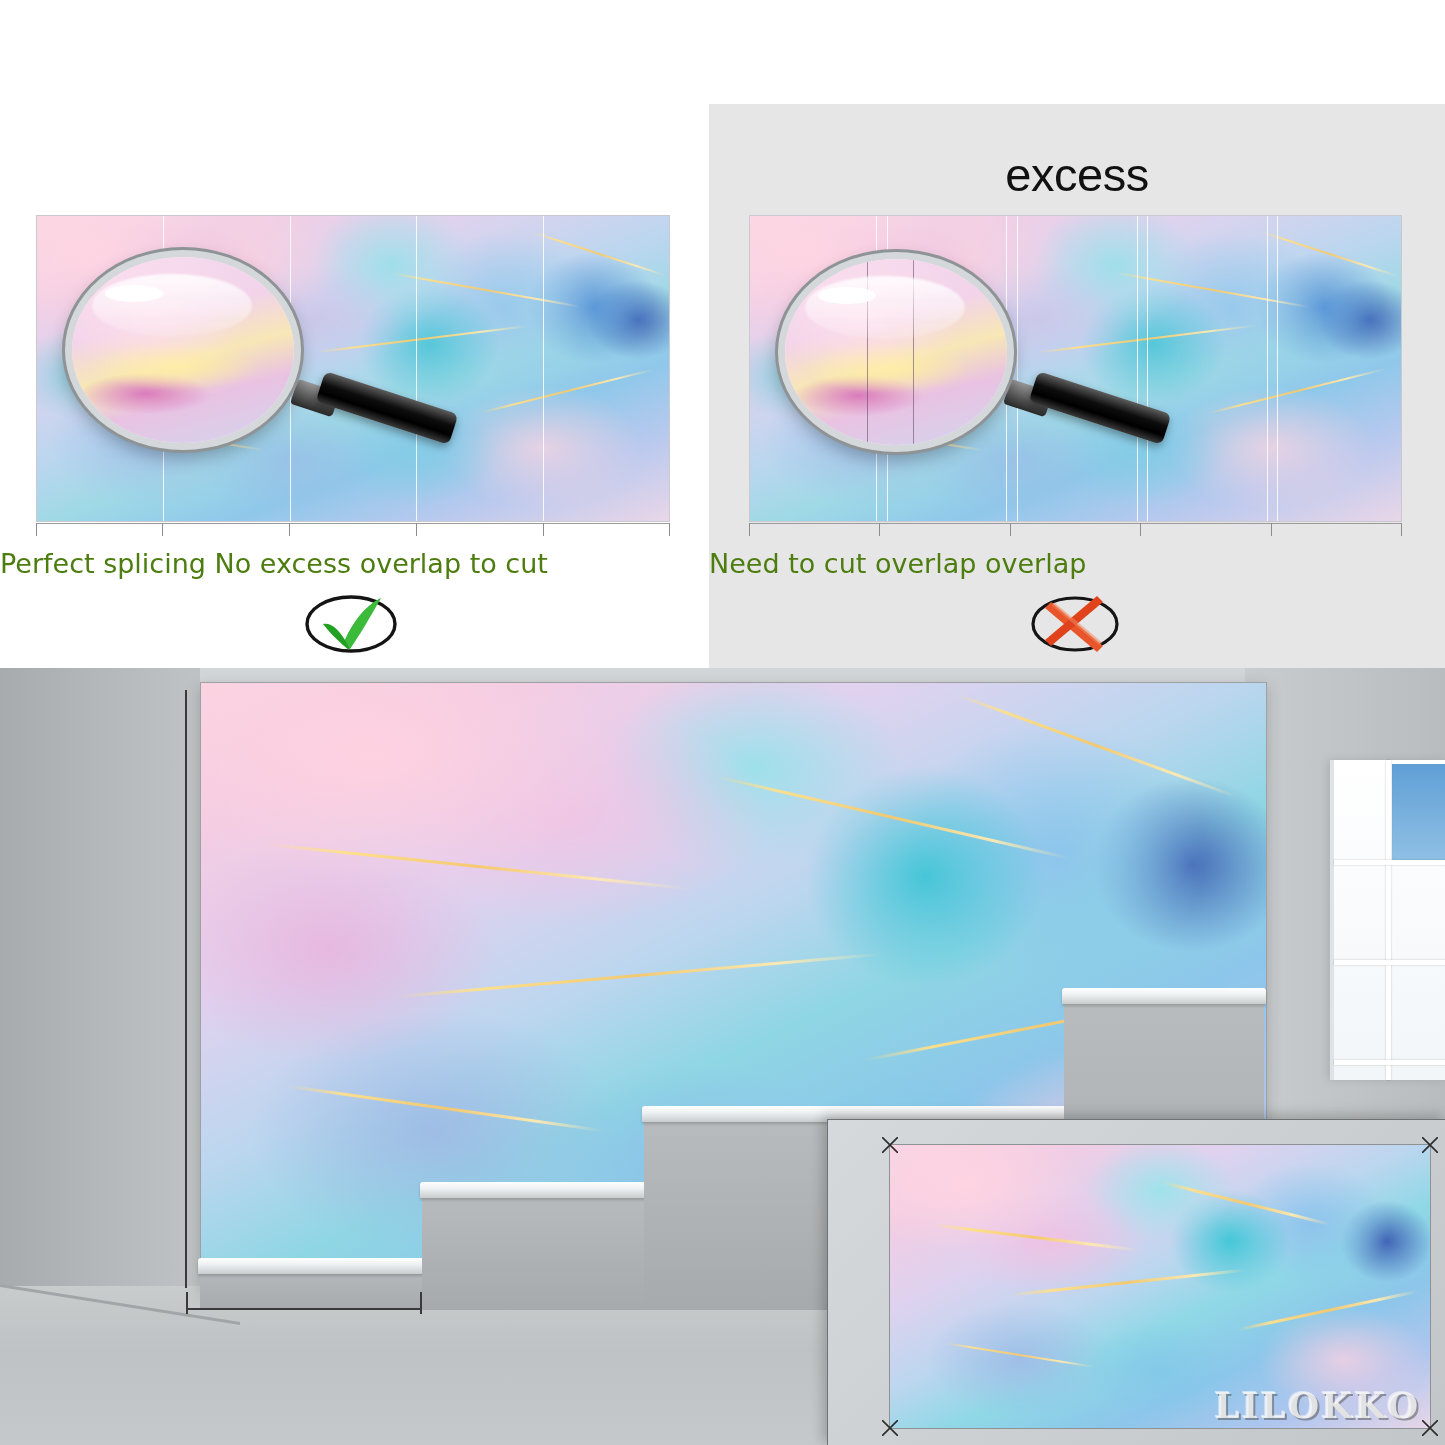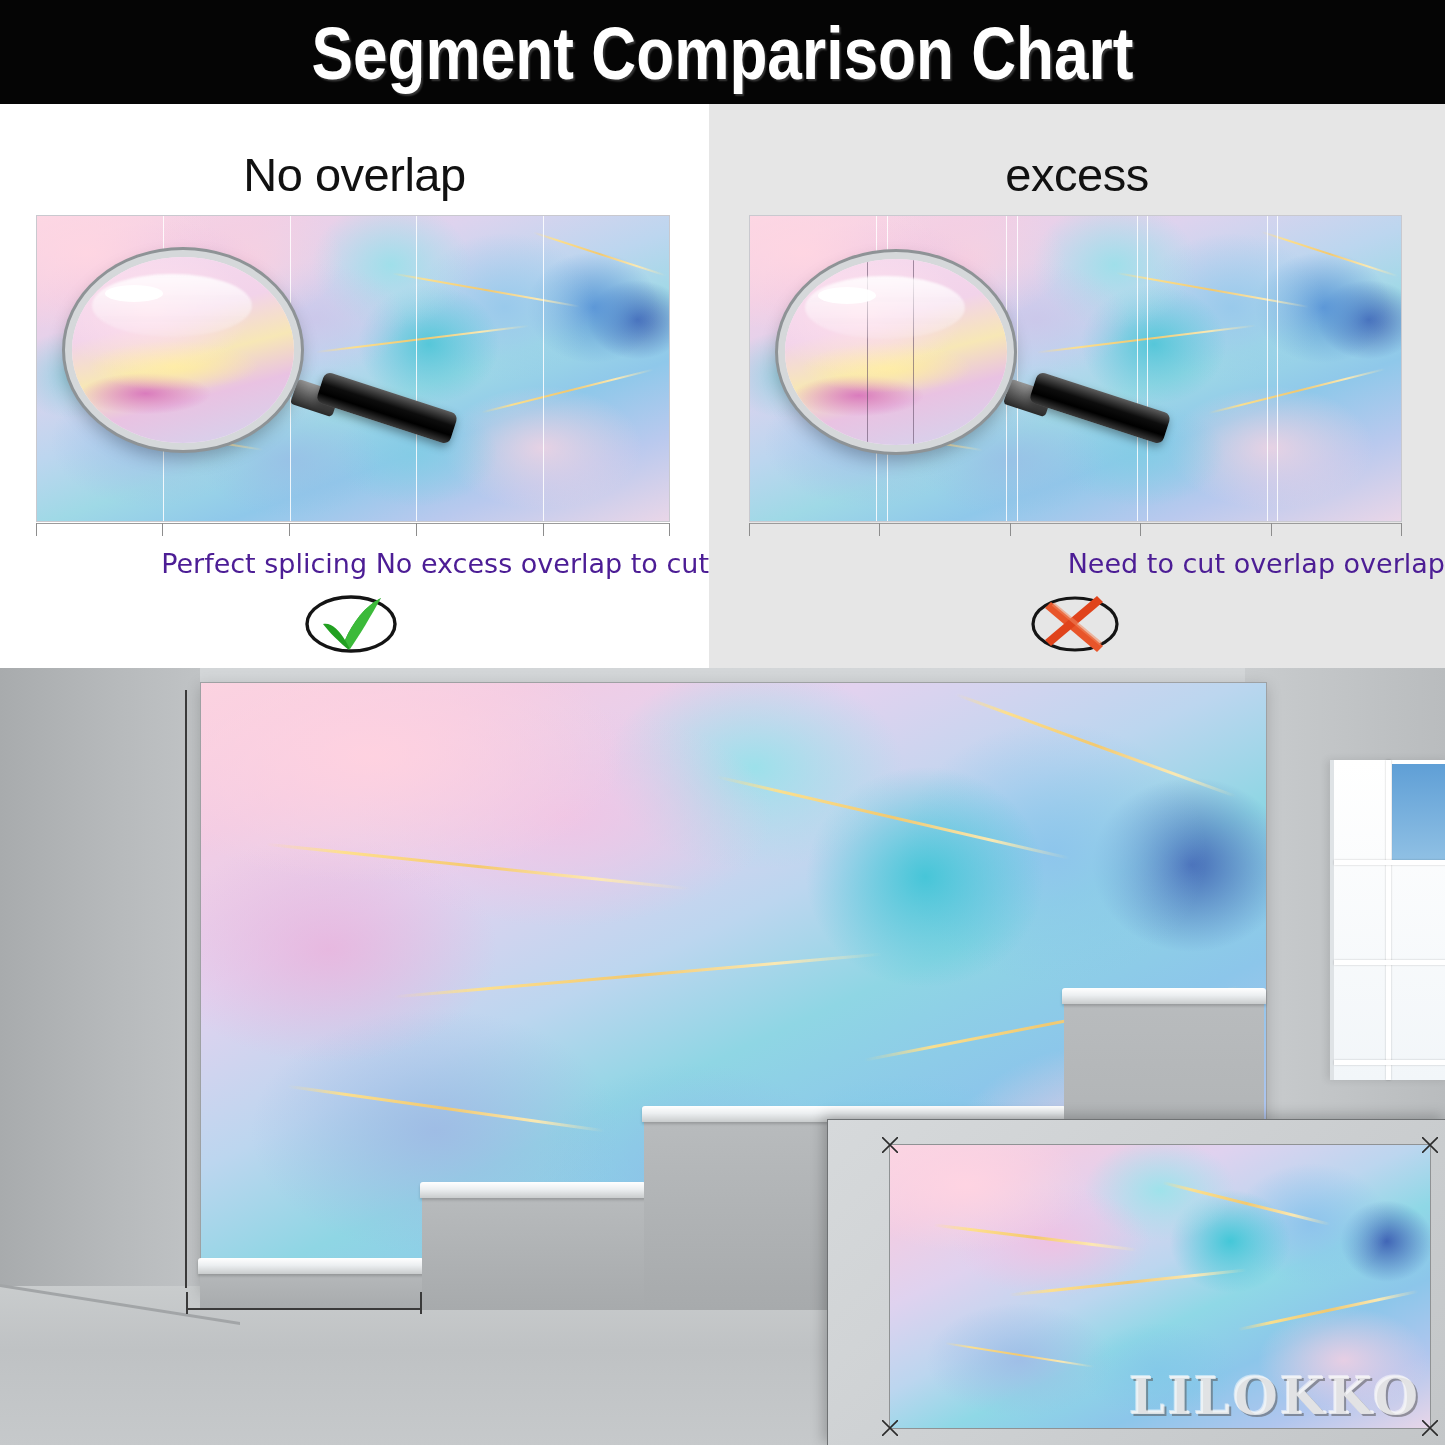--- a/index.html
+++ b/index.html
@@ -77,21 +77,21 @@
   .loupe-shine{position:absolute;left:9%;top:9%;width:72%;height:34%;border-radius:50%;
     background:linear-gradient(180deg,rgba(255,255,255,.85),rgba(255,255,255,.12));
     filter:blur(1px);}
   .loupe-shine2{position:absolute;left:15%;top:15%;width:26%;height:9%;border-radius:50%;
     background:rgba(255,255,255,.95);filter:blur(.6px);}
   .loupe-handle{position:absolute;background:linear-gradient(180deg,#5d5d5d,#0d0d0d 40%,#000 70%,#3a3a3a);
     border-radius:7px;box-shadow:0 4px 8px rgba(0,0,0,.35);}
   .loupe-neck{position:absolute;background:linear-gradient(180deg,#9a9a9a,#2a2a2a);border-radius:4px;}
 
   
-  .caption{position:absolute;width:100%;text-align:right;font-size:27px;color:#4c1d95;
+  .caption{position:absolute;width:100%;text-align:left;font-size:27px;color:#4d7c0f;
     font-family:"DejaVu Sans","Liberation Sans",sans-serif;}
   .mark{position:absolute;left:50%;transform:translateX(-50%);width:120px;height:64px;}
 
   
   .room{position:absolute;left:0;top:668px;width:1445px;height:777px;overflow:hidden;
     background:#c3c6c8;}
   .wall-left{position:absolute;left:0;top:0;width:200px;height:640px;
     background:linear-gradient(90deg,#a8abad 0%,#b7babc 60%,#c0c3c5 100%);}
   .wall-back{position:absolute;left:180px;top:0;width:1265px;height:640px;
     background:linear-gradient(180deg,#d3d6d8,#c4c7c9);}
@@ -126,38 +126,34 @@
   .mullion-h{position:absolute;left:0;right:0;height:5px;background:#ffffff;
     box-shadow:0 0 2px rgba(0,0,0,.25);}
 
   
   .inset{position:absolute;left:827px;top:451px;width:618px;height:326px;
     background:linear-gradient(135deg,#d6d9db,#c3c6c8);
     border:1px solid #6f7274;box-shadow:-4px -4px 12px rgba(0,0,0,.22);}
   .inset-frame{position:absolute;left:61px;top:24px;width:540px;height:283px;
     border:1px solid #8f9294;overflow:hidden;}
   .crop-mark{position:absolute;width:16px;height:16px;}
-  .watermark{position:absolute;right:10px;bottom:2px;font-size:52px;letter-spacing:2px;
+  .watermark{position:absolute;right:10px;bottom:2px;font-size:36px;letter-spacing:2px;
     font-family:"DejaVu Serif","Liberation Serif",serif;font-weight:700;
     color:rgba(245,245,245,.80);
     text-shadow:2px 2px 0 rgba(90,90,90,.55), -1px -1px 0 rgba(255,255,255,.5);}
 </style>
 </head>
 <body>
 
 <div class="page">
 
-  <div class="titlebar">
-    <div class="title-text">Segment Comparison Chart</div>
-  </div>
 
   <div class="compare">
 
     <div class="panel panel-left">
-      <div class="panel-head">No overlap</div>
 
       <div class="thumb thumb-left">
         <div class="marble"></div>
 
         <div class="vein" style="left:44%;top:40%;width:34%;transform:rotate(-7deg);"></div>
         <div class="vein" style="left:56%;top:24%;width:30%;transform:rotate(10deg);"></div>
         <div class="vein" style="left:70%;top:57%;width:28%;transform:rotate(-14deg);"></div>
         <div class="vein" style="left:10%;top:72%;width:26%;transform:rotate(9deg);"></div>
         <div class="vein" style="left:78%;top:12%;width:22%;transform:rotate(18deg);"></div>
 

